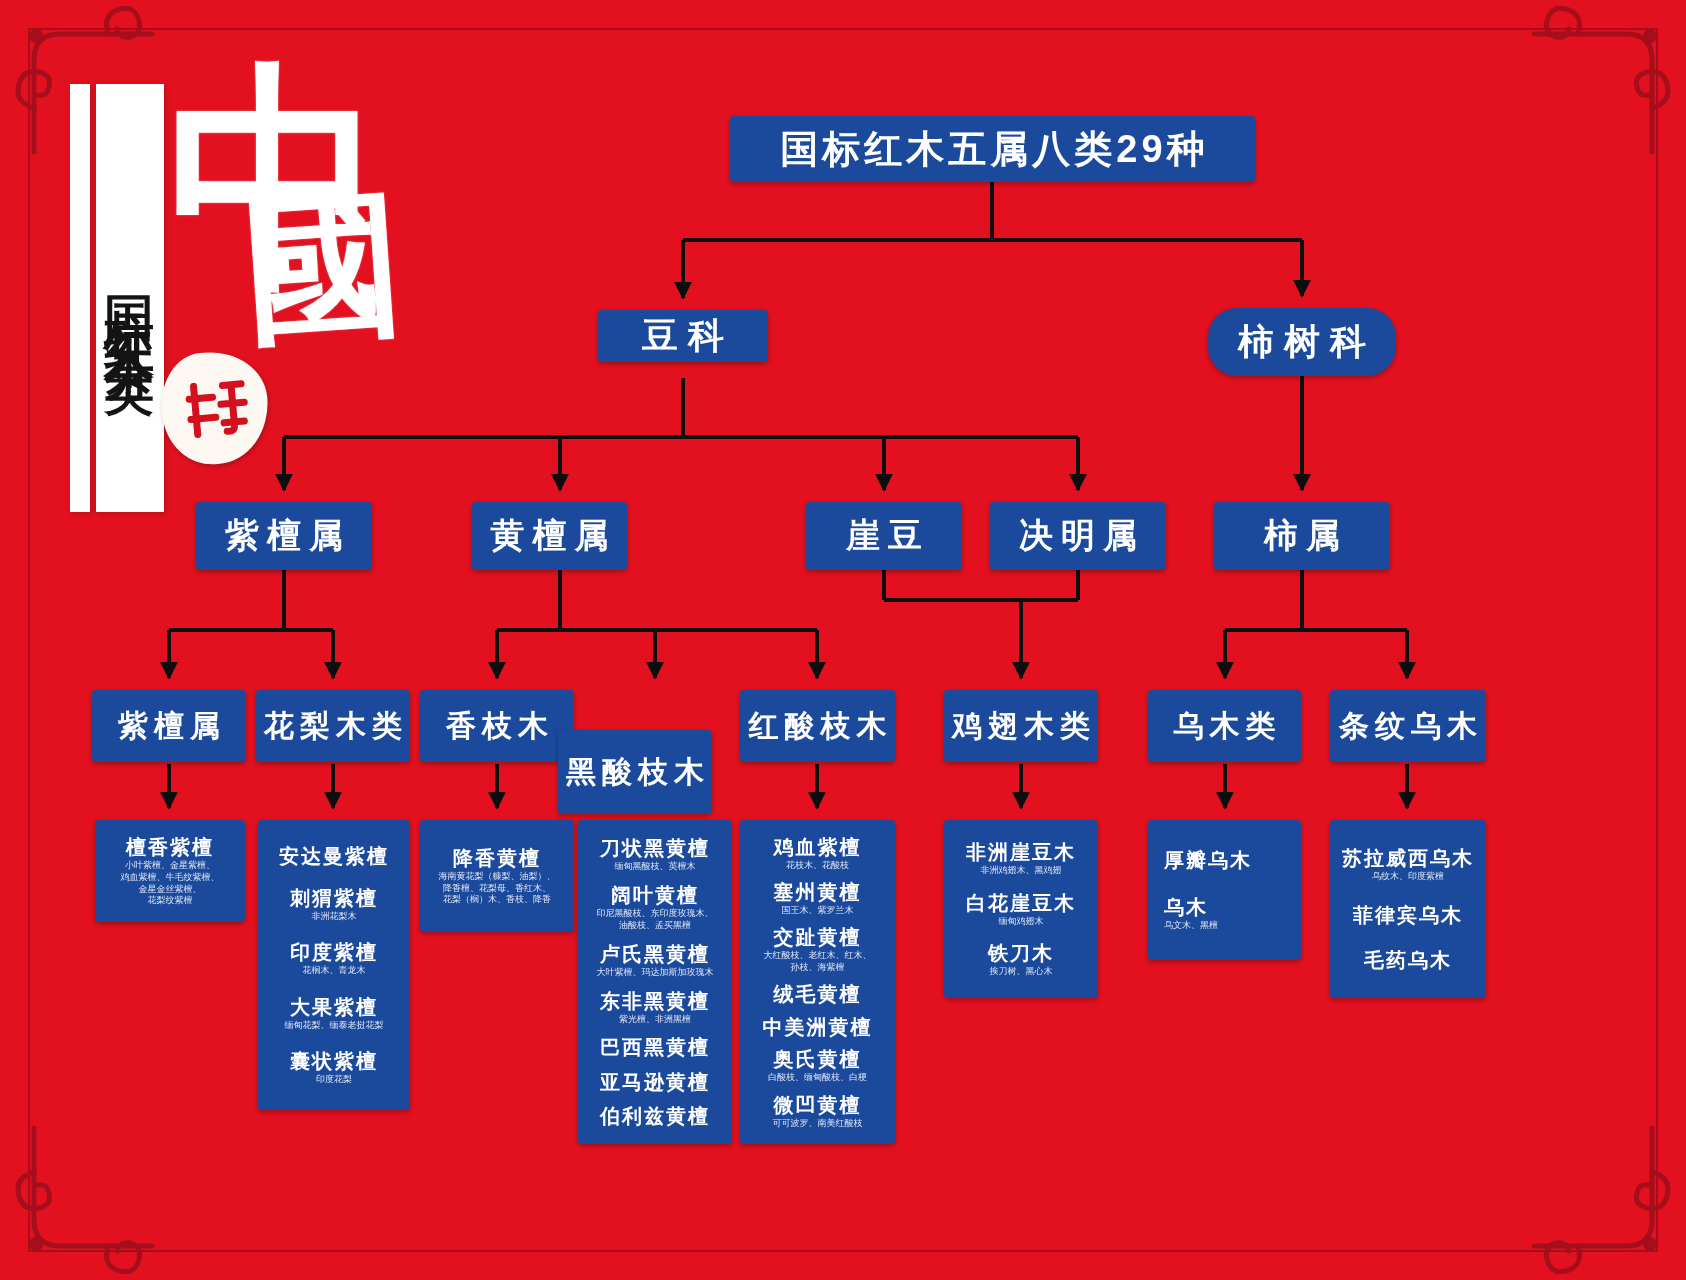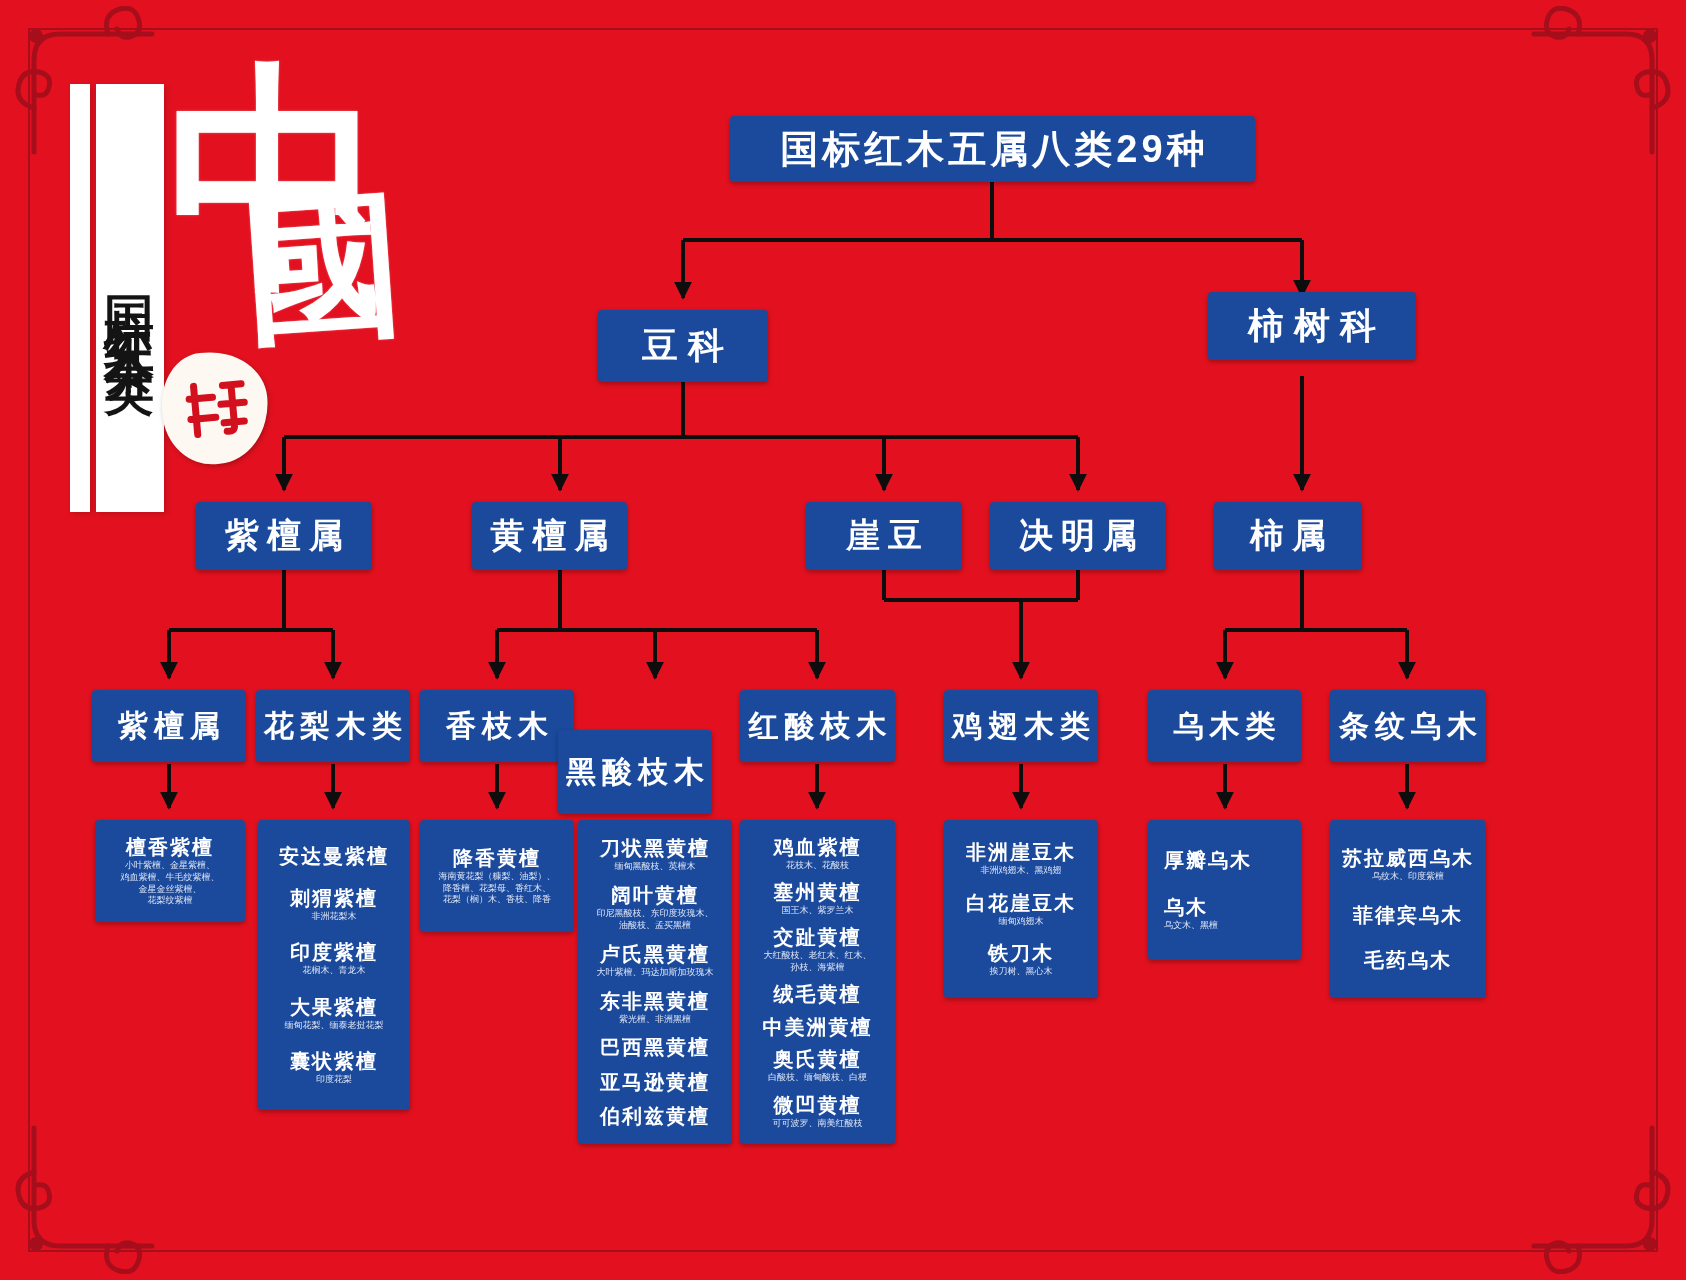--- a/index.html
+++ b/index.html
@@ -160,28 +160,28 @@
     <svg width="78" height="84" viewBox="0 0 100 100">
       <g fill="none" stroke="#d2101e" stroke-width="9" stroke-linecap="round">
         <path d="M25 20 v62 M18 36 h30 M18 62 h32"></path>
         <path d="M62 22 h24 M73 22 v52 q0 9 -10 7 M58 46 h30 M60 70 h26"></path>
       </g>
     </svg>
   </div>
 
   <div class="box root" style="left:730px; top:116px; width:525px; height:66px;">国标红木五属八类29种</div>
 
-  <div class="box lvl" style="left:598px; top:310px; width:170px; height:72px;">豆科</div>
-  <div class="box lvl" style="left:1208px; top:292px; width:208px; height:68px;">柿树科</div>
+  <div class="box lvl" style="left:598px; top:310px; width:170px; height:52px;">豆科</div>
+  <div class="box lvl" style="left:1208px; top:308px; width:188px; height:68px;border-radius:29px;">柿树科</div>
 
   <div class="box gen" style="left:196px; top:502px; width:176px; height:68px;">紫檀属</div>
   <div class="box gen" style="left:472px; top:502px; width:155px; height:68px;">黄檀属</div>
   <div class="box gen" style="left:806px; top:502px; width:156px; height:68px;">崖豆</div>
   <div class="box gen" style="left:990px; top:502px; width:176px; height:68px;">决明属</div>
-  <div class="box gen" style="left:1214px; top:502px; width:148px; height:68px;">柿属</div>
+  <div class="box gen" style="left:1214px; top:502px; width:176px; height:68px;">柿属</div>
 
   <div class="box cat" style="left:92px; top:690px; width:154px; height:72px;">紫檀属</div>
   <div class="box cat" style="left:256px; top:690px; width:154px; height:72px;">花梨木类</div>
   <div class="box cat" style="left:420px; top:690px; width:154px; height:72px;">香枝木</div>
   <div class="box cat" style="left:558px; top:690px; width:154px; height:84px;margin-top:40px;">黑酸枝木</div>
   <div class="box cat" style="left:740px; top:690px; width:155px; height:72px;">红酸枝木</div>
   <div class="box cat" style="left:944px; top:690px; width:154px; height:72px;">鸡翅木类</div>
   <div class="box cat" style="left:1148px; top:690px; width:153px; height:72px;">乌木类</div>
   <div class="box cat" style="left:1330px; top:690px; width:156px; height:72px;">条纹乌木</div>
 

